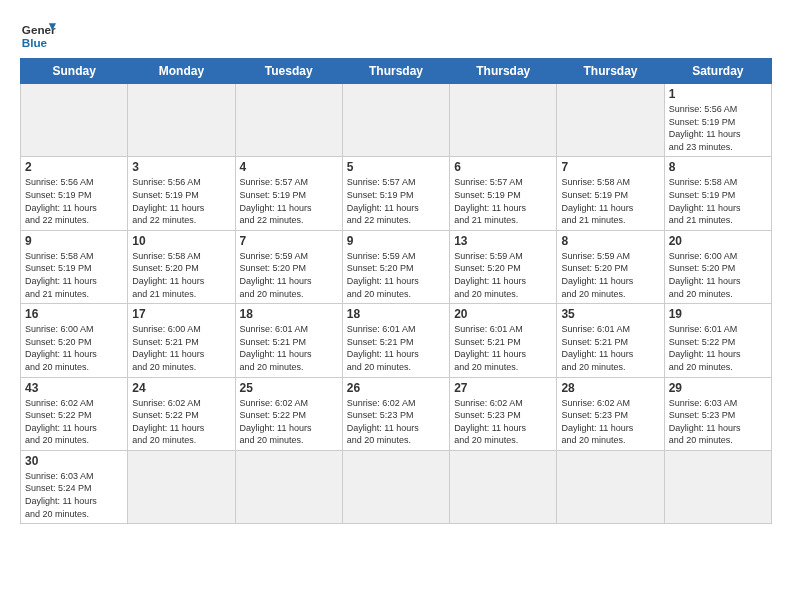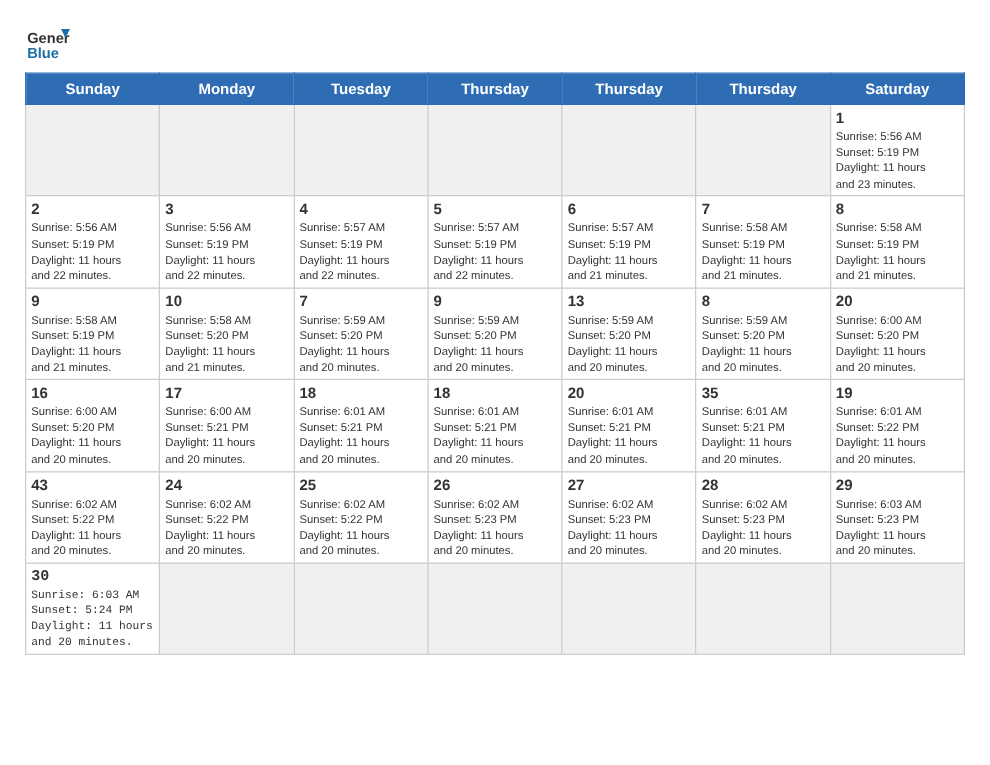--- a/index.html
+++ b/index.html
@@ -64,21 +64,20 @@
       font-size: 9.5px;
       color: #333;
       height: 72px;
       background: #fff;
     }
     tbody tr td.empty {
       background: #f0f0f0;
     }
     tbody tr:last-child td {
       height: auto;
-      font-family: Liberation Mono, monospace;
     }
     .day-number {
       font-size: 12px;
       font-weight: bold;
       color: #333;
       display: block;
       margin-bottom: 2px;
     }
     .day-info {
       font-size: 9px;

